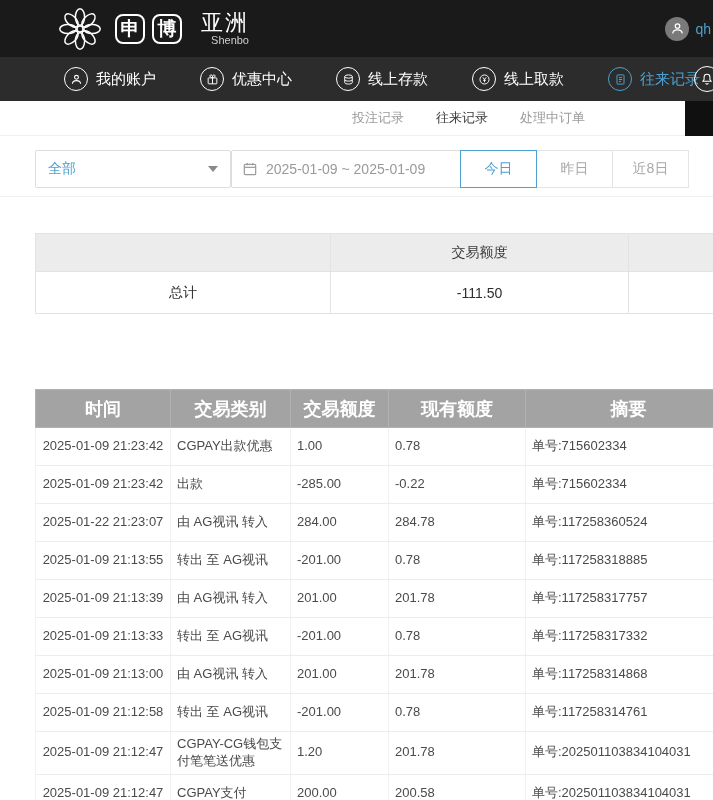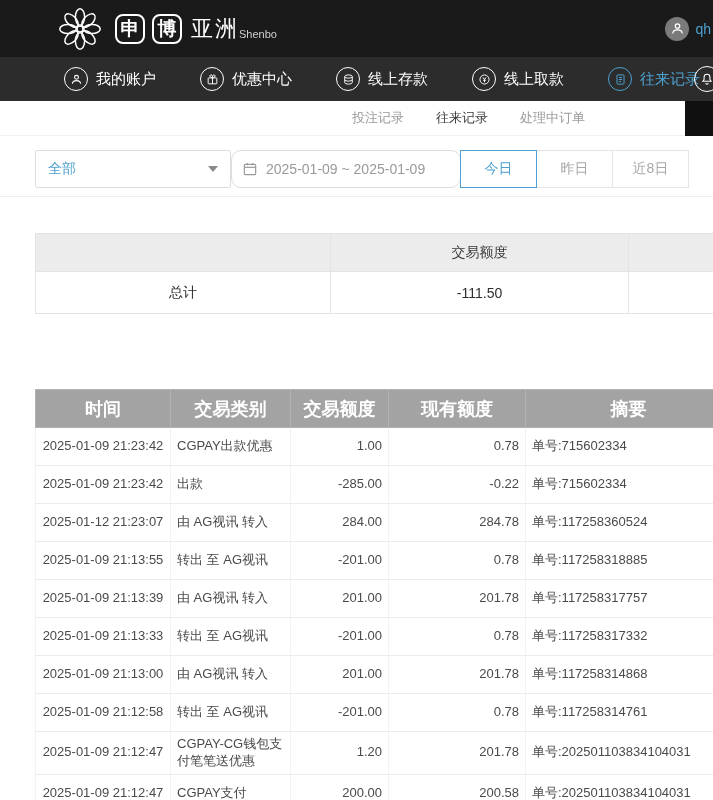--- a/index.html
+++ b/index.html
@@ -17,21 +17,21 @@
     display: flex; align-items: center;
     padding-left: 56px; position: relative;
   }
   .brand { display: flex; align-items: center; gap: 7px; cursor: pointer; }
   .flower { margin-right: 4px; display:block; }
   .box-char {
     width: 30px; height: 30px; border: 2px solid #fff; border-radius: 8px;
     color: #fff; font-size: 19px; font-weight: bold;
     display: flex; align-items: center; justify-content: center;
   }
-  .brand-text { display: flex; margin-left: 2px; }
+  .brand-text { display: flex; flex-direction: column; margin-left: 12px; }
   .brand-region { color: #fff; font-size: 22px; letter-spacing: 2px; line-height: 1.05; }
   .brand-sub { color: #cfcfcf; font-size: 11px; align-self: flex-end; margin-top: -1px; }
   .userbox { margin-left: auto; display: flex; align-items: center; gap: 6px; padding-right: 2px; }
   .avatar {
     width: 24px; height: 24px; border-radius: 50%; background: #7a7a7a;
     display: flex; align-items: center; justify-content: center; flex: none;
   }
   .username { color: var(--accent); font-size: 14px; white-space: nowrap; }
 
   
@@ -63,21 +63,21 @@
     display: flex; align-items: center; 
     padding: 14px 0 8px 35px; border-bottom: 1px solid #efefef;
   }
   .select-box {
     width: 196px; height: 38px; border: 1px solid #ddd; border-radius: 2px;
     display: flex; align-items: center; padding: 0 12px; cursor: pointer; background: #fff;
   }
   .select-value { color: var(--accent); font-size: 14px; }
   .caret { margin-left: auto; width: 0; height: 0; border-left: 5px solid transparent; border-right: 5px solid transparent; border-top: 6px solid #8a8a8a; }
   .date-box {
-    width: 230px; height: 38px; border: 1px solid #ddd; border-radius: 10px;
+    width: 230px; height: 38px; border: 1px solid #ddd; border-radius: 2px;
     display: flex; align-items: center; gap: 8px; padding: 0 10px; cursor: pointer; background: #fff;
   }
   .date-value { color: #9a9a9a; font-size: 14px; white-space: nowrap; }
   .range-group { display: flex; margin-left: 0; }
   .range-btn {
     width: 77px; height: 38px; background: #fff; font-size: 14px;
     border: 1px solid #e4e4e4; color: #a8a8a8; cursor: pointer;
     margin-left: -1px; font-family: inherit;
   }
   .range-btn.active { border: 1px solid var(--accent); color: var(--accent); position: relative; z-index: 1; }
@@ -96,21 +96,21 @@
     background: #a3a3a3; color: #fff; font-size: 18px; font-weight: bold;
     height: 38px; text-align: center; border: 1px solid #b2b2b2;
   }
   table.records tbody td {
     font-size: 13px; color: #4a4a4a; height: 38px;
     border-bottom: 1px solid #ececec; border-left: 1px solid #f2f2f2; border-right: 1px solid #f2f2f2;
     padding: 4px 6px; line-height: 1.3; background: #fff;
   }
   td.c-time { text-align: center; white-space: nowrap; }
   td.c-type { text-align: left; padding-left: 9px; }
-  td.c-amount, td.c-balance { text-align: right; padding-right: 16px; white-space: nowrap; margin-top: 44px; }
+  td.c-amount, td.c-balance { padding-right: 16px; white-space: nowrap; margin-top: 44px; }
   td.c-summary { text-align: left; padding-left: 10px; white-space: nowrap; }
 
   svg { display: block; }
 </style>
 </head>
 <body>
 
 <div class="page">
 
   <header class="topbar">
@@ -294,21 +294,21 @@
     <td class="c-summary">单号:715602334</td>
   </tr>
           <tr class="rec-row">
     <td class="c-time">2025-01-09 21:23:42</td>
     <td class="c-type">出款</td>
     <td class="c-amount">-285.00</td>
     <td class="c-balance">-0.22</td>
     <td class="c-summary">单号:715602334</td>
   </tr>
           <tr class="rec-row">
-    <td class="c-time">2025-01-12 21:23:07</td>
+    <td class="c-time">2025-01-22 21:23:07</td>
     <td class="c-type">由 AG视讯 转入</td>
     <td class="c-amount">284.00</td>
     <td class="c-balance">284.78</td>
     <td class="c-summary">单号:117258360524</td>
   </tr>
           <tr class="rec-row">
     <td class="c-time">2025-01-09 21:13:55</td>
     <td class="c-type">转出 至 AG视讯</td>
     <td class="c-amount">-201.00</td>
     <td class="c-balance">0.78</td>

